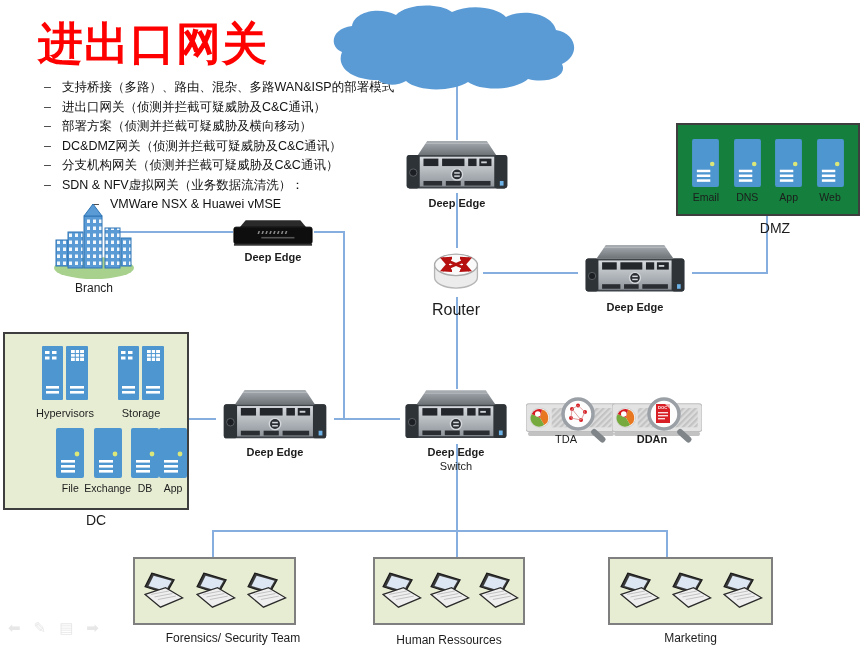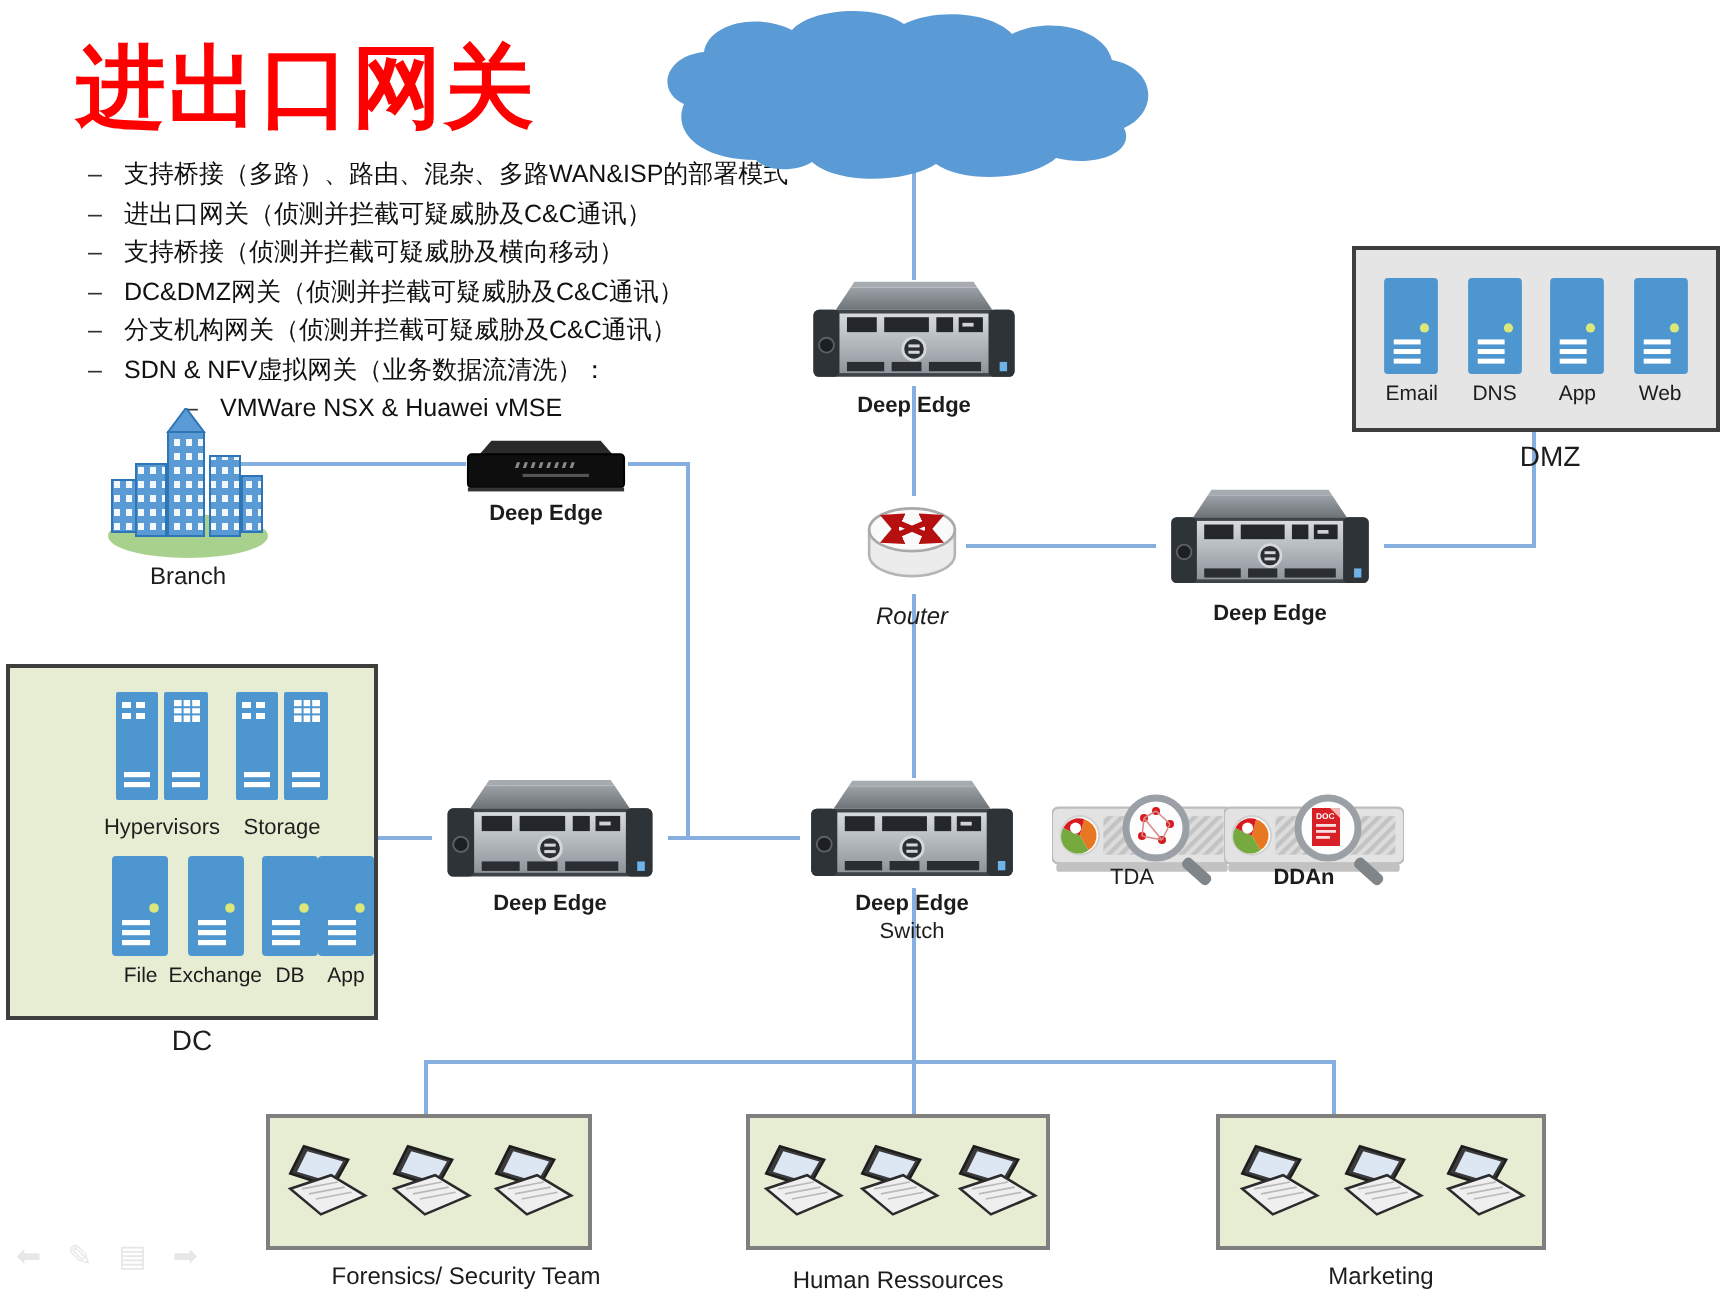--- a/index.html
+++ b/index.html
@@ -13,21 +13,21 @@
   .b-row.lvl2{margin-left:48px;}
   .lbl{position:absolute;font-size:11px;color:#1c1c1c;text-align:center;z-index:5;}
   .lbl.bold{font-weight:bold;}
   .lbl.big{font-size:14px;}
   
   .ln{position:absolute;background:#86AEDE;z-index:1;}
   .lh{height:2px;} .lv{width:2px;}
   
   .node{position:absolute;z-index:2;}
   .zone{position:absolute;z-index:2;box-sizing:border-box;}
-  .zone.dmz{left:676px;top:123px;width:184px;height:93px;background:#e5e5e5;border:2px solid #3E3E3E;
+  .zone.dmz{left:676px;top:123px;width:184px;height:93px;background:#15803d;border:2px solid #3E3E3E;
             display:flex;justify-content:space-evenly;align-items:flex-start;padding-top:14px;}
   .zone.dc{left:3px;top:332px;width:186px;height:178px;background:#E7EDD3;border:2px solid #3E3E3E;}
   .zone.ep{background:#E7EDD3;border:2px solid #7f7f7f;display:flex;justify-content:space-evenly;align-items:center;}
   .tower-col{display:flex;flex-direction:column;align-items:center;}
   .tower-col .tlbl{font-size:10.5px;margin-top:4px;color:#1c1c1c;}
   .dc-col{position:absolute;text-align:center;}
   .dc-row2{position:absolute;left:0;top:94px;width:100%;display:flex;justify-content:flex-end;}
   .cloud-wrap{position:absolute;left:325px;top:2px;width:262px;height:92px;z-index:2;}
   .cloud-lbl{position:absolute;left:0;top:33px;width:100%;text-align:center;font-size:11px;font-weight:bold;color:#2b2b2b;}
   
@@ -172,21 +172,21 @@
     <div class="b-row">
         <span class="dash">–</span>
         <span>支持桥接（多路）、路由、混杂、多路WAN&amp;ISP的部署模式</span>
       </div>
     <div class="b-row">
         <span class="dash">–</span>
         <span>进出口网关（侦测并拦截可疑威胁及C&amp;C通讯）</span>
       </div>
     <div class="b-row">
         <span class="dash">–</span>
-        <span>支持桥接（侦测并拦截可疑威胁及横向移动）</span>
+        <span>部署方案（侦测并拦截可疑威胁及横向移动）</span>
       </div>
     <div class="b-row">
         <span class="dash">–</span>
         <span>DC&amp;DMZ网关（侦测并拦截可疑威胁及C&amp;C通讯）</span>
       </div>
     <div class="b-row">
         <span class="dash">–</span>
         <span>分支机构网关（侦测并拦截可疑威胁及C&amp;C通讯）</span>
       </div>
     <div class="b-row">
@@ -222,21 +222,21 @@
   </div>
 
   <svg class="node" style="left:398px;top:140px;" width="118" height="54" viewBox="0 0 120 58">
       <use href="#sym-rack"></use>
     </svg>
   <div class="lbl bold" style="left:398px;top:197px;width:118px;">Deep Edge</div>
 
   <svg class="node" style="left:429px;top:247px;" width="54" height="50" viewBox="0 0 60 56">
       <use href="#sym-router"></use>
     </svg>
-  <div class="lbl" style="left:424px;top:301px;width:64px;font-size:12px;font-style:italic;">Router</div>
+  <div class="lbl" style="left:424px;top:301px;width:64px;font-size:16px;">Router</div>
 
   <svg class="node" style="left:578px;top:244px;" width="114" height="53" viewBox="0 0 120 58">
       <use href="#sym-rack"></use>
     </svg>
   <div class="lbl bold" style="left:578px;top:301px;width:114px;">Deep Edge</div>
 
   <div class="zone dmz">
     <div class="tower-col">
       <svg width="27" height="48" viewBox="0 0 28 50">
           <use href="#sym-tower"></use>
@@ -274,21 +274,21 @@
     <polygon points="34,12 43,0 52,12" fill="#5B9BD5" stroke="#2E75B6"></polygon>
   </svg>
   <div class="lbl" style="left:50px;top:281px;width:88px;font-size:12px;">Branch</div>
 
   <svg class="node" style="left:232px;top:219px;" width="82" height="30" viewBox="0 0 84 30">
       <use href="#sym-appliance"></use>
     </svg>
   <div class="lbl bold" style="left:223px;top:251px;width:100px;">Deep Edge</div>
 
   <div class="zone dc">
-    <div class="dc-col" style="left:34px;top:12px;width:84px;">
+    <div class="dc-col" style="left:18px;top:12px;width:84px;">
       <svg width="46" height="54" viewBox="0 0 46 54">
           <use href="#sym-cabinet"></use>
         </svg>
       <div class="tlbl" style="font-size:11px;margin-top:3px;">Hypervisors</div>
     </div>
     <div class="dc-col" style="left:96px;top:12px;width:80px;">
       <svg width="46" height="54" viewBox="0 0 46 54">
           <use href="#sym-cabinet"></use>
         </svg>
       <div class="tlbl" style="font-size:11px;margin-top:3px;">Storage</div>

